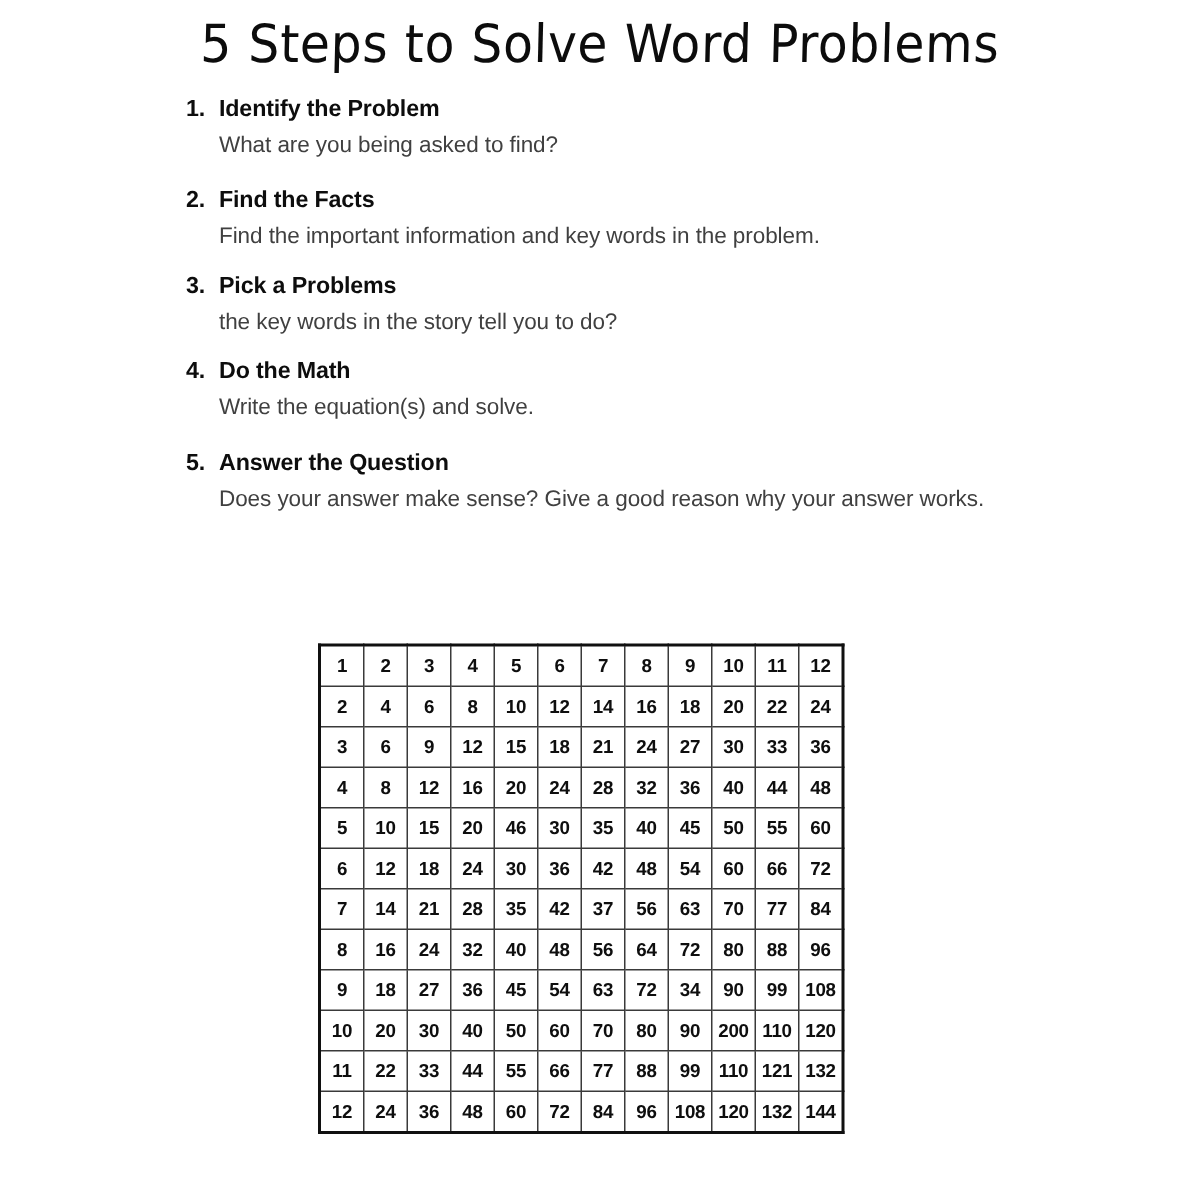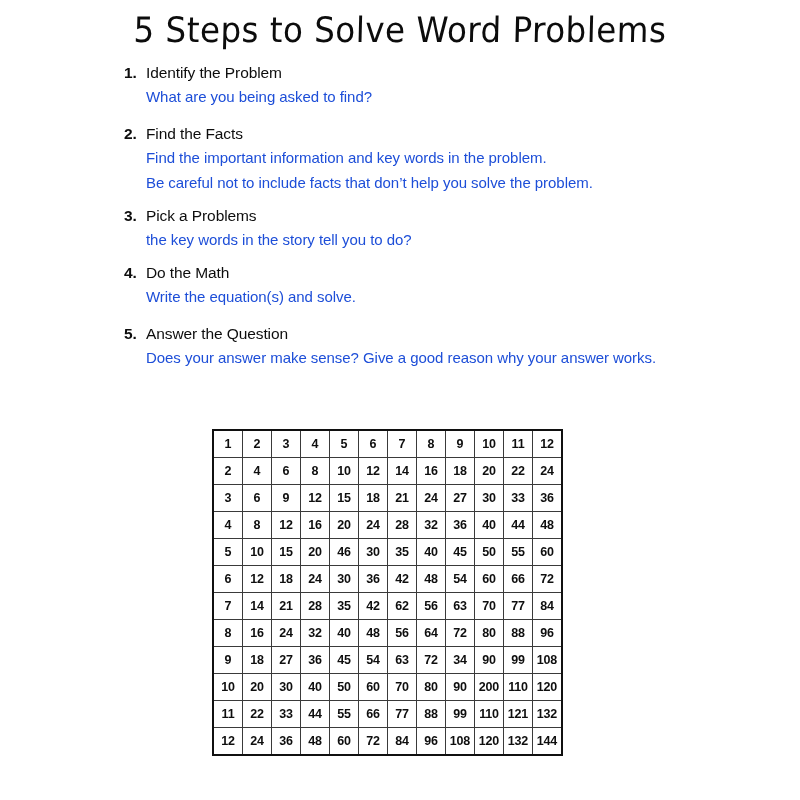--- a/index.html
+++ b/index.html
@@ -62,28 +62,28 @@
     line-height: 22px;
   }
 
   .step-num {
     width: 22px;
     flex: 0 0 22px;
     font-weight: bold;
   }
 
   .step-title {
-    font-weight: normal;
+    font-weight: bold;
   }
 
   .step-body {
     margin-left: 22px;
     font-size: 15px;
     font-weight: normal;
-    color: #1d4ed8;
+    color: #404040;
     line-height: 25px;
     letter-spacing: -0.05px;
   }
 
   .step-line {
     display: block;
     white-space: nowrap;
   }
 
   
@@ -135,21 +135,20 @@
           <span class="step-line">What are you being asked to find?</span>
         </div>
       </div>
       <div class="step step-gap-s">
         <div class="step-head">
           <span class="step-num">2.</span>
           <span class="step-title">Find the Facts</span>
         </div>
         <div class="step-body">
           <span class="step-line">Find the important information and key words in the problem.</span>
-          <span class="step-line">Be careful not to include facts that don’t help you solve the problem.</span>
         </div>
       </div>
       <div class="step step-gap-s">
         <div class="step-head">
           <span class="step-num">3.</span>
           <span class="step-title">Pick a Problems</span>
         </div>
         <div class="step-body">
           <span class="step-line">the key words in the story tell you to do?</span>
         </div>
@@ -261,21 +260,21 @@
             <td>66</td>
             <td>72</td>
           </tr>
           <tr>
             <td>7</td>
             <td>14</td>
             <td>21</td>
             <td>28</td>
             <td>35</td>
             <td>42</td>
-            <td>62</td>
+            <td>37</td>
             <td>56</td>
             <td>63</td>
             <td>70</td>
             <td>77</td>
             <td>84</td>
           </tr>
           <tr>
             <td>8</td>
             <td>16</td>
             <td>24</td>

